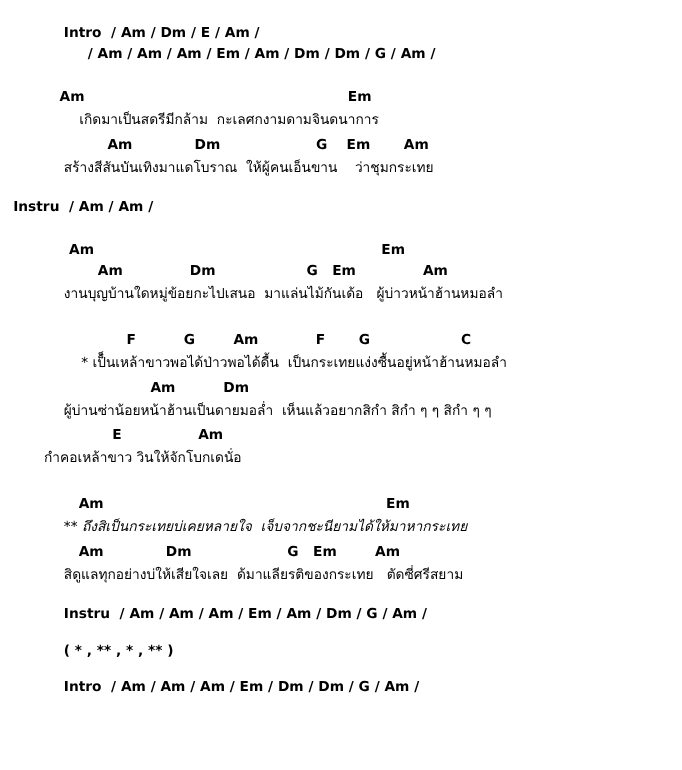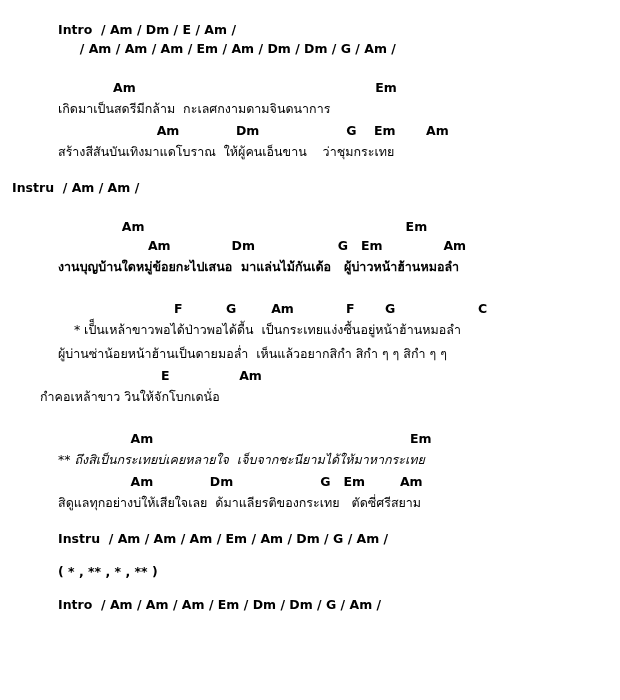--- a/index.html
+++ b/index.html
@@ -18,21 +18,21 @@
     position: relative;
     width: 620px;
     height: 700px;
     padding: 0;
     box-sizing: border-box;
   }
   .chordline {
     font-weight: bold;
     font-size: 12.5px;
     white-space: pre;
-    padding-left: 87px;
+    padding-left: 28px;
     letter-spacing: 0px;
   }
   .lyricline {
     font-size: 12.5px;
     white-space: pre;
     padding-left: 58px;
   }
   .headerline {
     font-weight: bold;
     font-size: 12.5px;
@@ -47,32 +47,33 @@
 <body>
 
 <div class="sheet">
   <div class="top-pad"></div>
 
   <div id="content">
       <div class="headerline" style="margin-bottom: 4px;">Intro  / Am / Dm / E / Am /</div>
       <div class="headerline" style="margin-bottom: 4px;">     / Am / Am / Am / Em / Am / Dm / Dm / G / Am /</div>
       <div class="spacer-lg"></div>
       <div class="chordline" style="margin-bottom: 4px;">      Am                                                       Em</div>
-      <div class="lyricline" style="margin-bottom: 4px;">เกิดมาเป็นสดรีมีกล้าม  กะเลศกงามดามจินดนาการ</div>
+      <div class="lyricline" style="margin-bottom: 4px; margin-left: 14px;">เกิดมาเป็นสดรีมีกล้าม  กะเลศกงามดามจินดนาการ</div>
       <div class="chordline" style="margin-bottom: 4px;">                Am             Dm                    G    Em       Am</div>
       <div class="lyricline" style="margin-bottom: 4px;">สร้างสีสันบันเทิงมาแดโบราณ  ให้ผู้คนเอ็นขาน    ว่าชุมกระเทย</div>
       <div class="spacer-md"></div>
       <div class="headerline" style="margin-bottom: 4px; padding-left: 12px;">Instru  / Am / Am /</div>
       <div class="spacer-lg"></div>
       <div class="chordline" style="margin-bottom: 4px;">        Am                                                            Em</div>
       <div class="chordline" style="margin-bottom: 4px;">              Am              Dm                   G   Em              Am</div>
-      <div class="lyricline" style="margin-bottom: 4px; font-weight: bold;">งานบุญบ้านใดหมู่ข้อยกะไปเสนอ  มาแล่นไม้กันเด้อ   ผู้บ่าวหน้าฮ้านหมอลำ</div>
+      <div class="lyricline" style="margin-bottom: 4px;">งานบุญบ้านใดหมู่ข้อยกะไปเสนอ  มาแล่นไม้กันเด้อ   ผู้บ่าวหน้าฮ้านหมอลำ</div>
       <div class="spacer-lg"></div>
       <div class="chordline" style="margin-bottom: 4px;">                    F          G        Am            F       G                   C</div>
       <div class="lyricline" style="margin-bottom: 4px;">    * เป็็นเหล้าขาวพอได้ป่าวพอได้ดื้น  เป็นกระเทยแง่งซื้นอยู่หน้าฮ้านหมอลำ</div>
+      <div class="chordline" style="margin-bottom: 4px;">                         Am          Dm</div>
       <div class="lyricline" style="margin-bottom: 4px;">ผู้บ่านซ่าน้อยหน้าฮ้านเป็นดายมอล่ำ  เห็นแล้วอยากสิกำ สิกำ ๆ ๆ สิกำ ๆ ๆ</div>
       <div class="chordline" style="margin-bottom: 4px;">                 E                Am</div>
       <div class="lyricline" style="margin-bottom: 4px; padding-left: 40px;">กำคอเหล้าขาว วินให้จักโบกเดนั่อ</div>
       <div class="spacer-lg"></div>
       <div class="chordline" style="margin-bottom: 4px;">          Am                                                           Em</div>
       <div class="lyricline" style="margin-bottom: 4px; font-style: italic;">** ถึงสิเป็นกระเทยบ่เคยหลายใจ  เจ็บจากชะนียามได้ให้มาหากระเทย</div>
       <div class="chordline" style="margin-bottom: 4px;">          Am             Dm                    G   Em        Am</div>
       <div class="lyricline" style="margin-bottom: 4px;">สิดูแลทุกอย่างบ่ให้เสียใจเลย  ด้มาแลียรติของกระเทย   ตัดซี่ศรีสยาม</div>
       <div class="spacer-md"></div>
       <div class="headerline" style="margin-bottom: 4px;">Instru  / Am / Am / Am / Em / Am / Dm / G / Am /</div>

